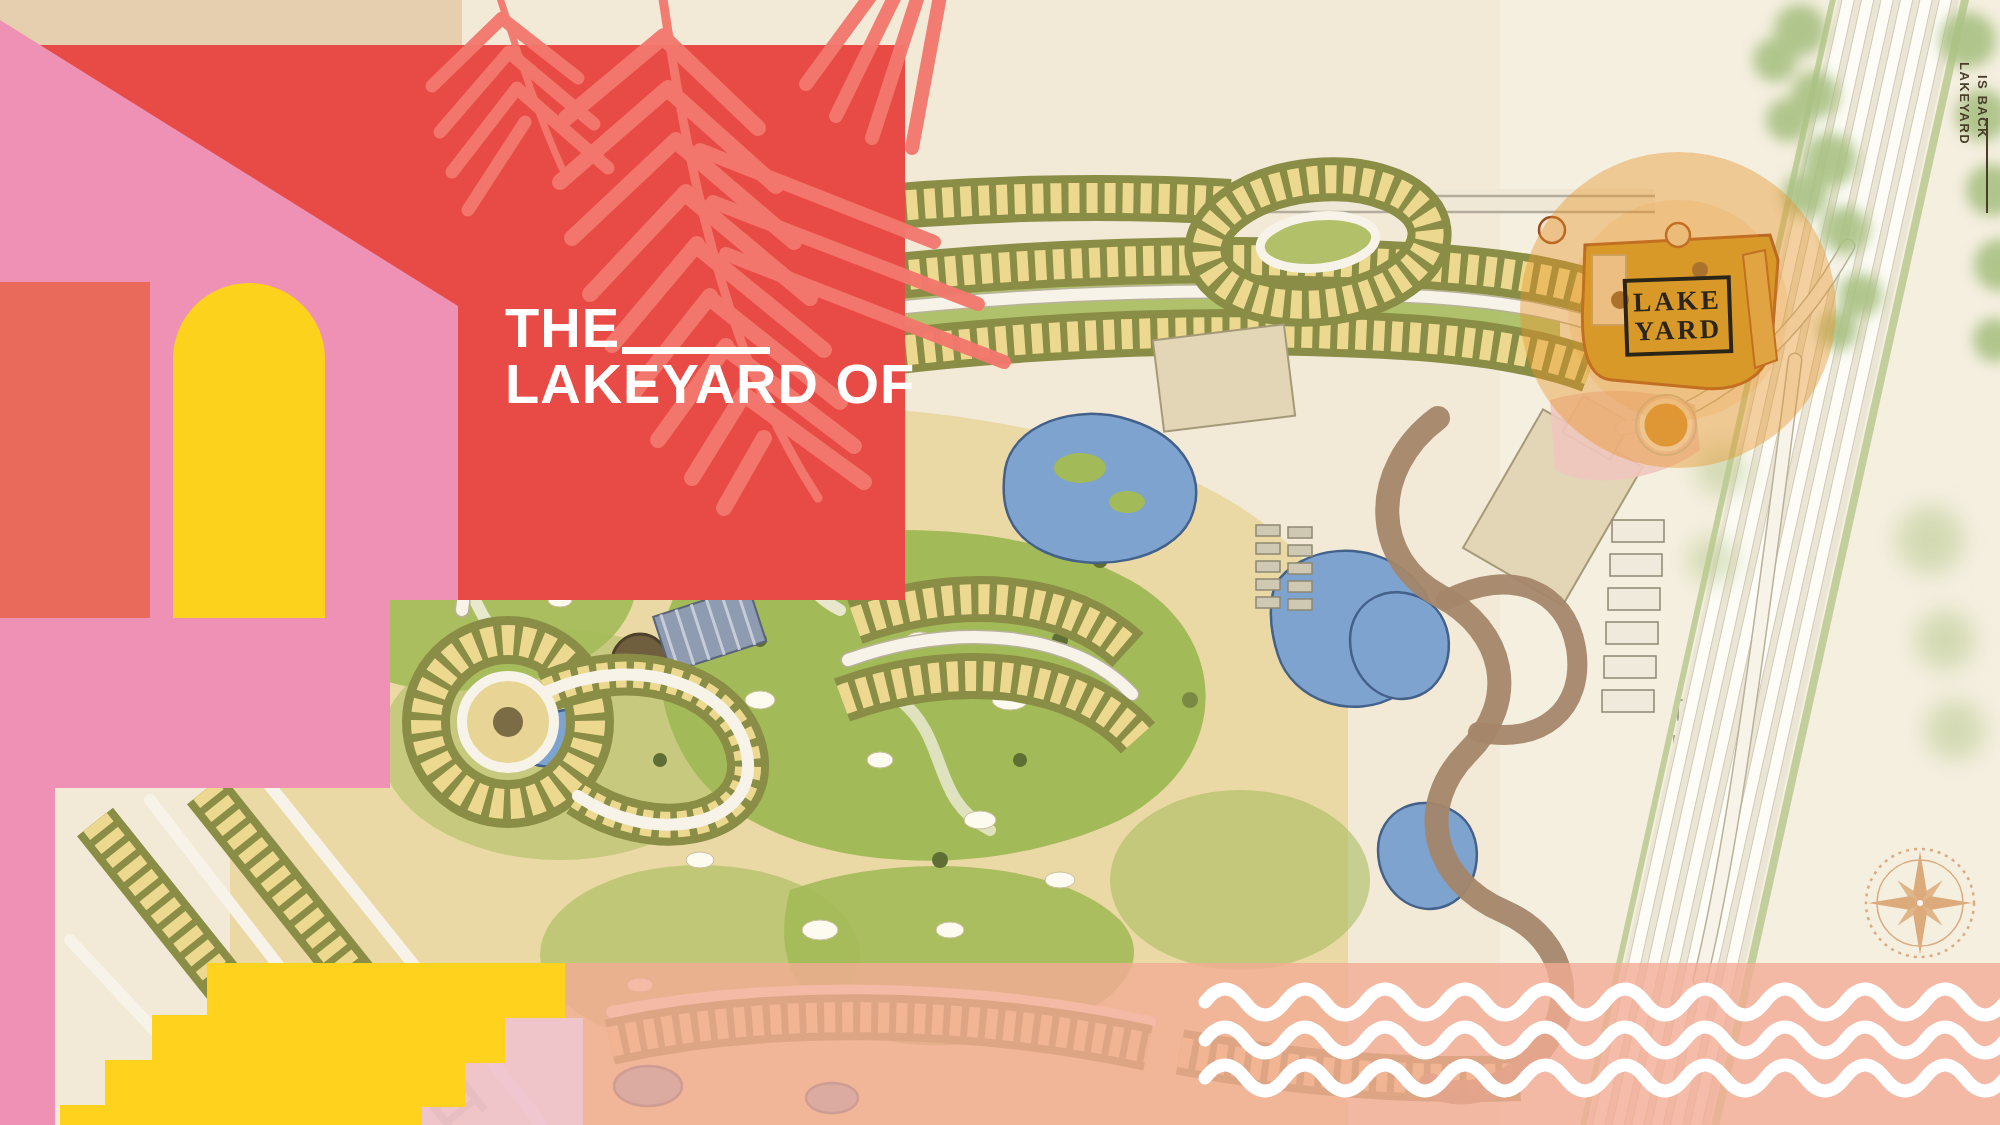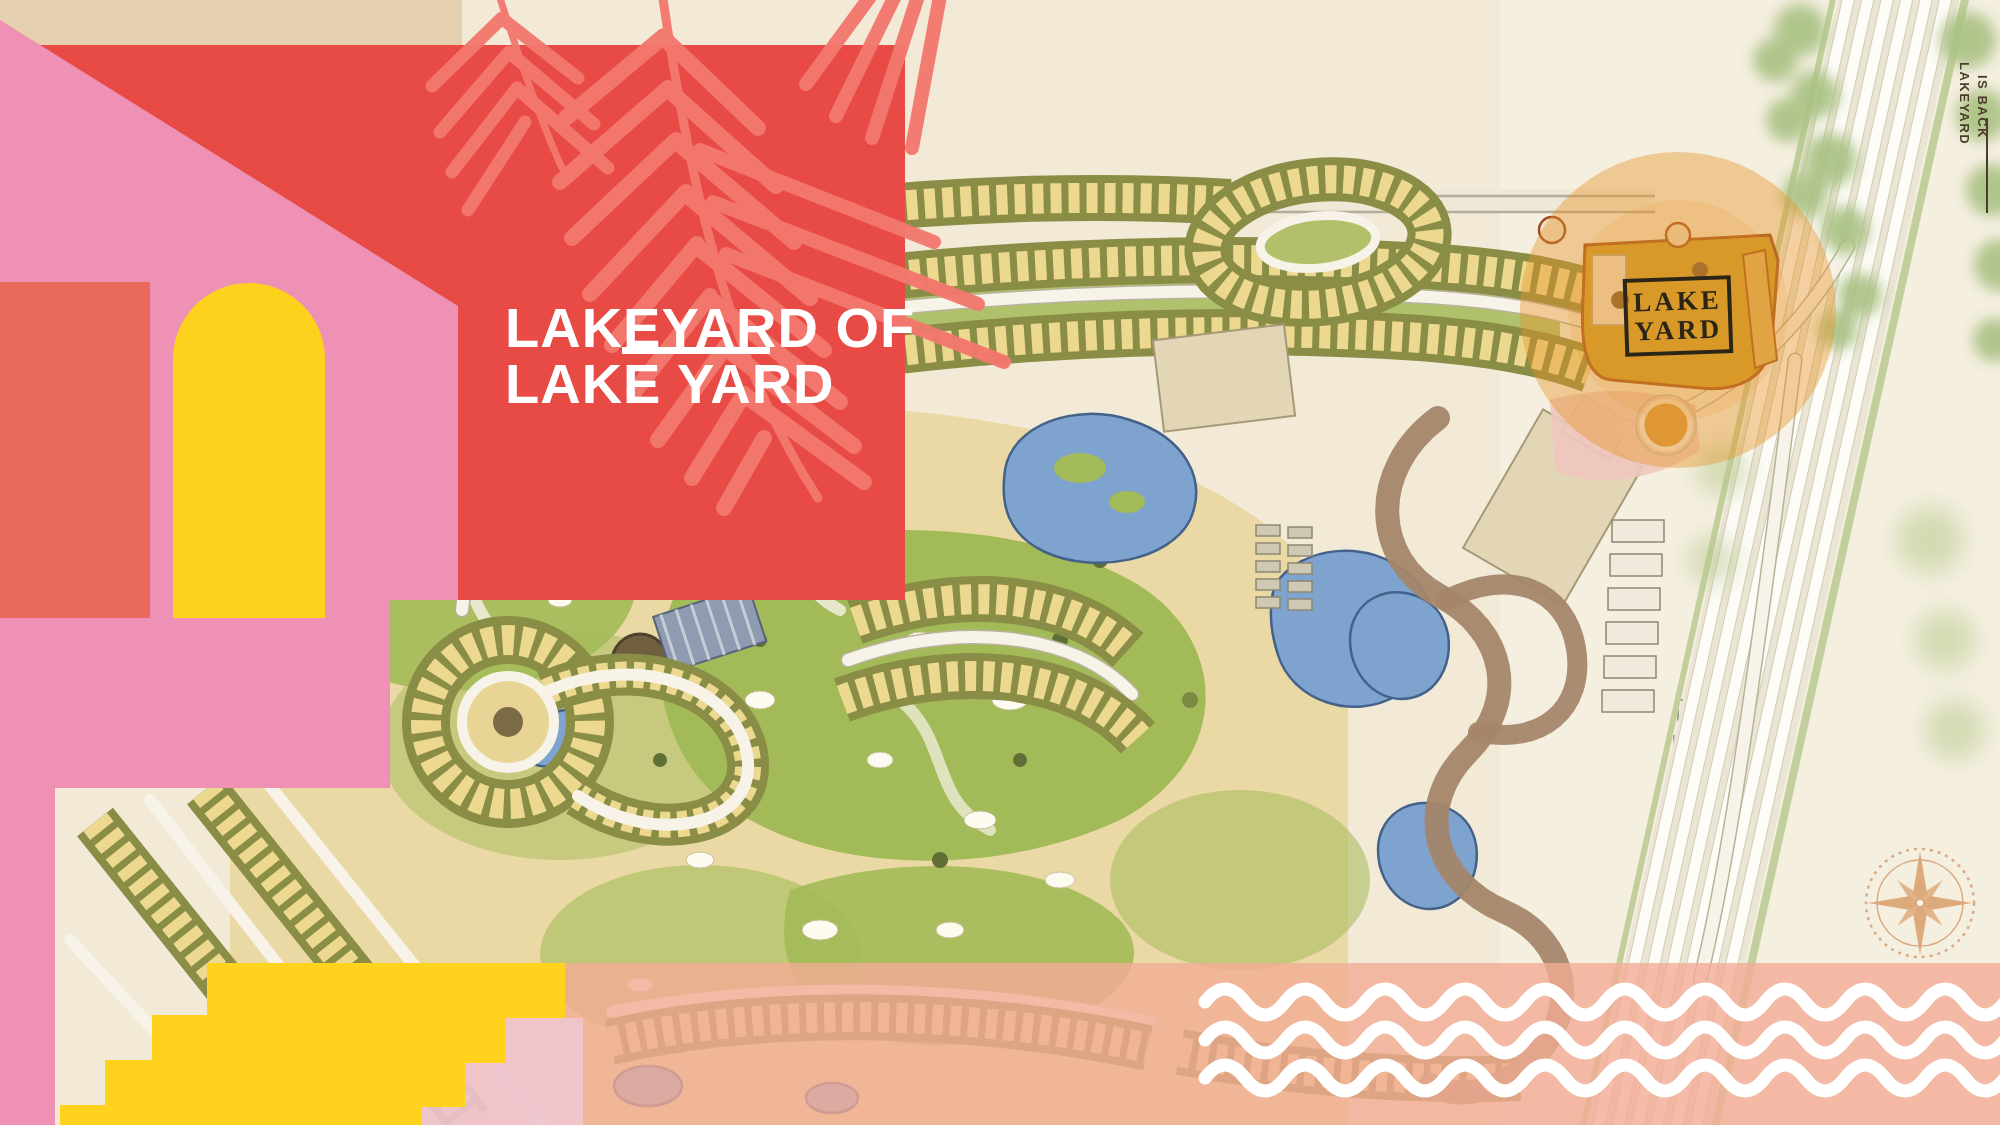--- a/index.html
+++ b/index.html
@@ -348,22 +348,22 @@
     <path d="M207,963 H565 V1018 H505 V1063 H465 V1107 H422 V1125 H60 V1105 H105 V1060 H152 V1015 H207 Z" fill="#ffd21e"></path>
 
     <g stroke="#ffffff" stroke-width="13" fill="none" stroke-linecap="round">
       <path d="M1205,1002 q20,-26 40,0 t40,0 t40,0 t40,0 t40,0 t40,0 t40,0 t40,0 t40,0 t40,0 t40,0 t40,0 t40,0 t40,0 t40,0 t40,0 t40,0 t40,0 t40,0 t40,0"></path>
       <path d="M1205,1040 q20,-26 40,0 t40,0 t40,0 t40,0 t40,0 t40,0 t40,0 t40,0 t40,0 t40,0 t40,0 t40,0 t40,0 t40,0 t40,0 t40,0 t40,0 t40,0 t40,0 t40,0"></path>
       <path d="M1205,1078 q20,-26 40,0 t40,0 t40,0 t40,0 t40,0 t40,0 t40,0 t40,0 t40,0 t40,0 t40,0 t40,0 t40,0 t40,0 t40,0 t40,0 t40,0 t40,0 t40,0 t40,0"></path>
     </g>
   </svg>
 
   <div id="title-block" class="abs">
+    <div>THE</div>
     <div>LAKEYARD OF</div>
-    <div>LAKE YARD</div>
   </div>
   <div id="title-dash" class="abs"></div>
 
 
   <div id="site-badge" class="abs">
     <span>LAKE</span>
     <span>YARD</span>
   </div>
 
   <div class="abs edge-note" style="left:1972px;top:62px">LAKEYARD</div>

